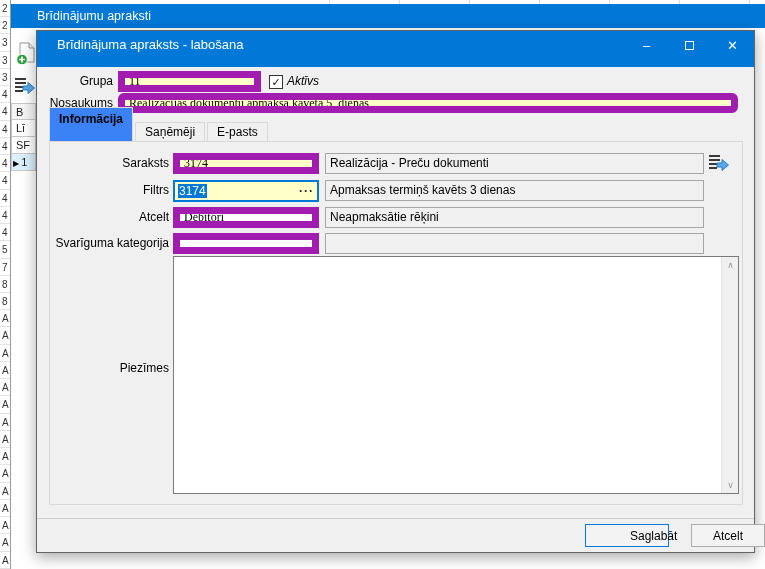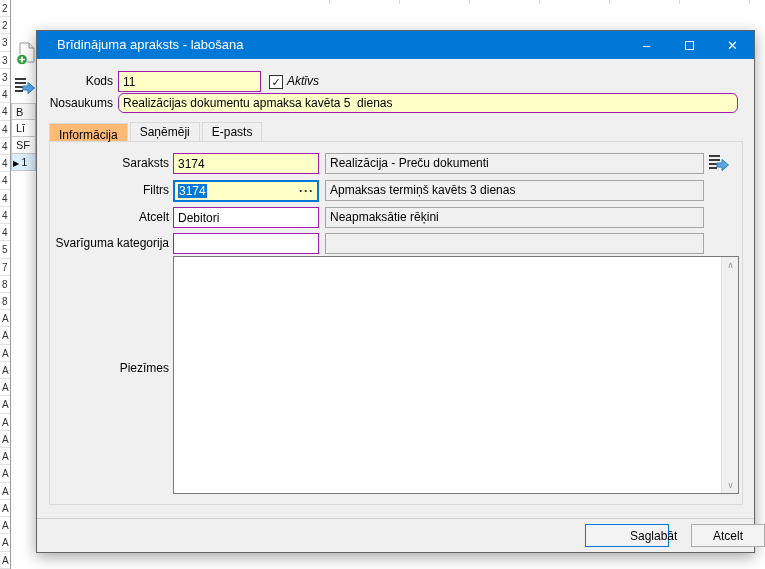--- a/index.html
+++ b/index.html
@@ -19,37 +19,37 @@
   .bg-toolbar-icon1 { position:absolute; left:5px; top:38px; width:20px; height:24px; }
   .bg-toolbar-icon2 { position:absolute; left:3px; top:72px; width:21px; height:19px; }
   .bg-grid { position:absolute; left:0; top:99px; width:25px; }
   .bg-cell { height:17px; border:1px solid #c8c8c8; border-top:none; background:#fff; font-size:11px; line-height:16px; padding-left:4px; overflow:hidden; white-space:nowrap; }
   .bg-cell.header { border-top:1px solid #c8c8c8; background:#f5f5f5; }
   .bg-cell.current { background:#dbeffd; padding-left:1px; }
   .bg-cell .marker { font-size:8px; color:#000; margin-right:2px; }
 
   
   .dialog { position:absolute; left:36px; top:30px; width:719px; height:523px; background:#f0f0f0; border:1px solid #646464; box-shadow:0 4px 14px rgba(0,0,0,.35); }
-  .titlebar { position:absolute; left:0; top:0; width:717px; height:28px; background:#0078d7; }
+  .titlebar { position:absolute; left:0; top:0; width:717px; height:36px; background:#0078d7; }
   .titlebar .title { position:absolute; left:20px; top:0; line-height:28px; color:#fff; font-size:13px; white-space:nowrap; }
   .controls { position:absolute; right:0; top:0; height:28px; display:flex; }
   .ctrl { width:43px; height:28px; display:flex; align-items:center; justify-content:center; color:#fff; font-size:13px; cursor:default; }
   .max-box { display:inline-block; width:9px; height:9px; border:1px solid #fff; }
 
   .lbl { position:absolute; text-align:right; line-height:21px; color:#000; white-space:nowrap; }
-  .inp { position:absolute; height:21px; border:1px solid #a21caf; background:#fff; font-family:Liberation Sans, sans-serif; font-size:12px; padding:0 4px; color:#000; }
+  .inp { position:absolute; height:21px; border:7px solid #a21caf; background:#fff; font-family:Liberation Serif, serif; font-size:12px; padding:0 4px; color:#000; }
   .inp.yellow { background:#ffffc8; }
   .ro { position:absolute; height:21px; border:1px solid #a6a6a6; background:#f0f0f0; line-height:19px; padding:0 4px; color:#000; overflow:hidden; white-space:nowrap; }
 
   .checkbox { position:absolute; width:14px; height:14px; border:1px solid #333; background:#fff; text-align:center; line-height:13px; font-size:11px; color:#111; }
 
   
   .tabstrip { position:absolute; left:12px; top:88px; width:694px; height:22px; display:flex; align-items:flex-end; }
   .tab { height:19px; background:#f0f0f0; border:1px solid #d9d9d9; border-bottom:none; padding:0 9px; line-height:19px; margin-right:2px; color:#000; }
-  .tab.active { height:18px; background:#fdba74; line-height:22px; position:relative; z-index:2; }
+  .tab.active { height:34px; background:#3b82f6; line-height:22px; position:relative; z-index:2;font-weight:bold; }
   .tabpage { position:absolute; left:12px; top:110px; width:694px; height:364px; border:1px solid #d9d9d9; background:#f0f0f0; }
 
   
   .filter-box { position:absolute; left:136px; top:149px; width:146px; height:22px; border:2px solid #0078d7; background:#ffffc8; display:flex; align-items:center; padding:0 3px; }
   .filter-box .sel { background:#0078d7; color:#fff; padding:0 1px; }
   .filter-box .dots { margin-left:auto; font-weight:bold; color:#222; letter-spacing:1px; font-size:12px; line-height:10px; }
 
   
   .list-arrow { display:block; }
 
@@ -101,20 +101,23 @@
       <div class="left-cell">A</div>
       <div class="left-cell">A</div>
       <div class="left-cell">A</div>
       <div class="left-cell">A</div>
       <div class="left-cell">A</div>
       <div class="left-cell">A</div>
       <div class="left-cell">A</div>
     </div>
 
   <div class="bg-window">
+    <div class="bg-titlebar">
+      <span>Brīdinājumu apraksti</span>
+    </div>
 
     <div class="bg-toolbar-icon1">
       <svg width="20" height="24" viewBox="0 0 20 24">
         <path d="M4 1 h9 l5 5 v14 h-14 z" fill="#fff" stroke="#9a9a9a"></path>
         <path d="M13 1 v5 h5" fill="#ededed" stroke="#9a9a9a"></path>
         <circle cx="6" cy="17.5" r="5.3" fill="#2e9e3e" stroke="#fff"></circle>
         <path d="M6 14.6 v5.8 M3.1 17.5 h5.8" stroke="#fff" stroke-width="1.7"></path>
       </svg>
     </div>
 
@@ -147,21 +150,21 @@
           </div>
         <div class="ctrl">
             <span class="max-box"></span>
           </div>
         <div class="ctrl">
             <span>✕</span>
           </div>
       </div>
     </div>
 
-    <div class="lbl" style="left:0;width:76px;top:40px;">Kods</div>
+    <div class="lbl" style="left:0;width:76px;top:40px;">Grupa</div>
     <input class="inp yellow" style="left: 81px; top: 40px; width: 143px;" value="11">
     <div class="checkbox" style="left:232px;top:44px;"><span>✓</span></div>
     <div class="lbl" style="left:250px;top:40px;text-align:left;font-style:italic;">Aktīvs</div>
 
     <div class="lbl" style="left:0;width:76px;top:62px;line-height:20px;">Nosaukums</div>
     <input class="inp yellow" style="left: 81px; top: 62px; width: 620px; height: 20px; border-radius: 6px;" value="Realizācijas dokumentu apmaksa kavēta 5  dienas">
 
     <div class="tabstrip">
       <div class="tab active">Informācija</div>
       <div class="tab">Saņēmēji</div>

